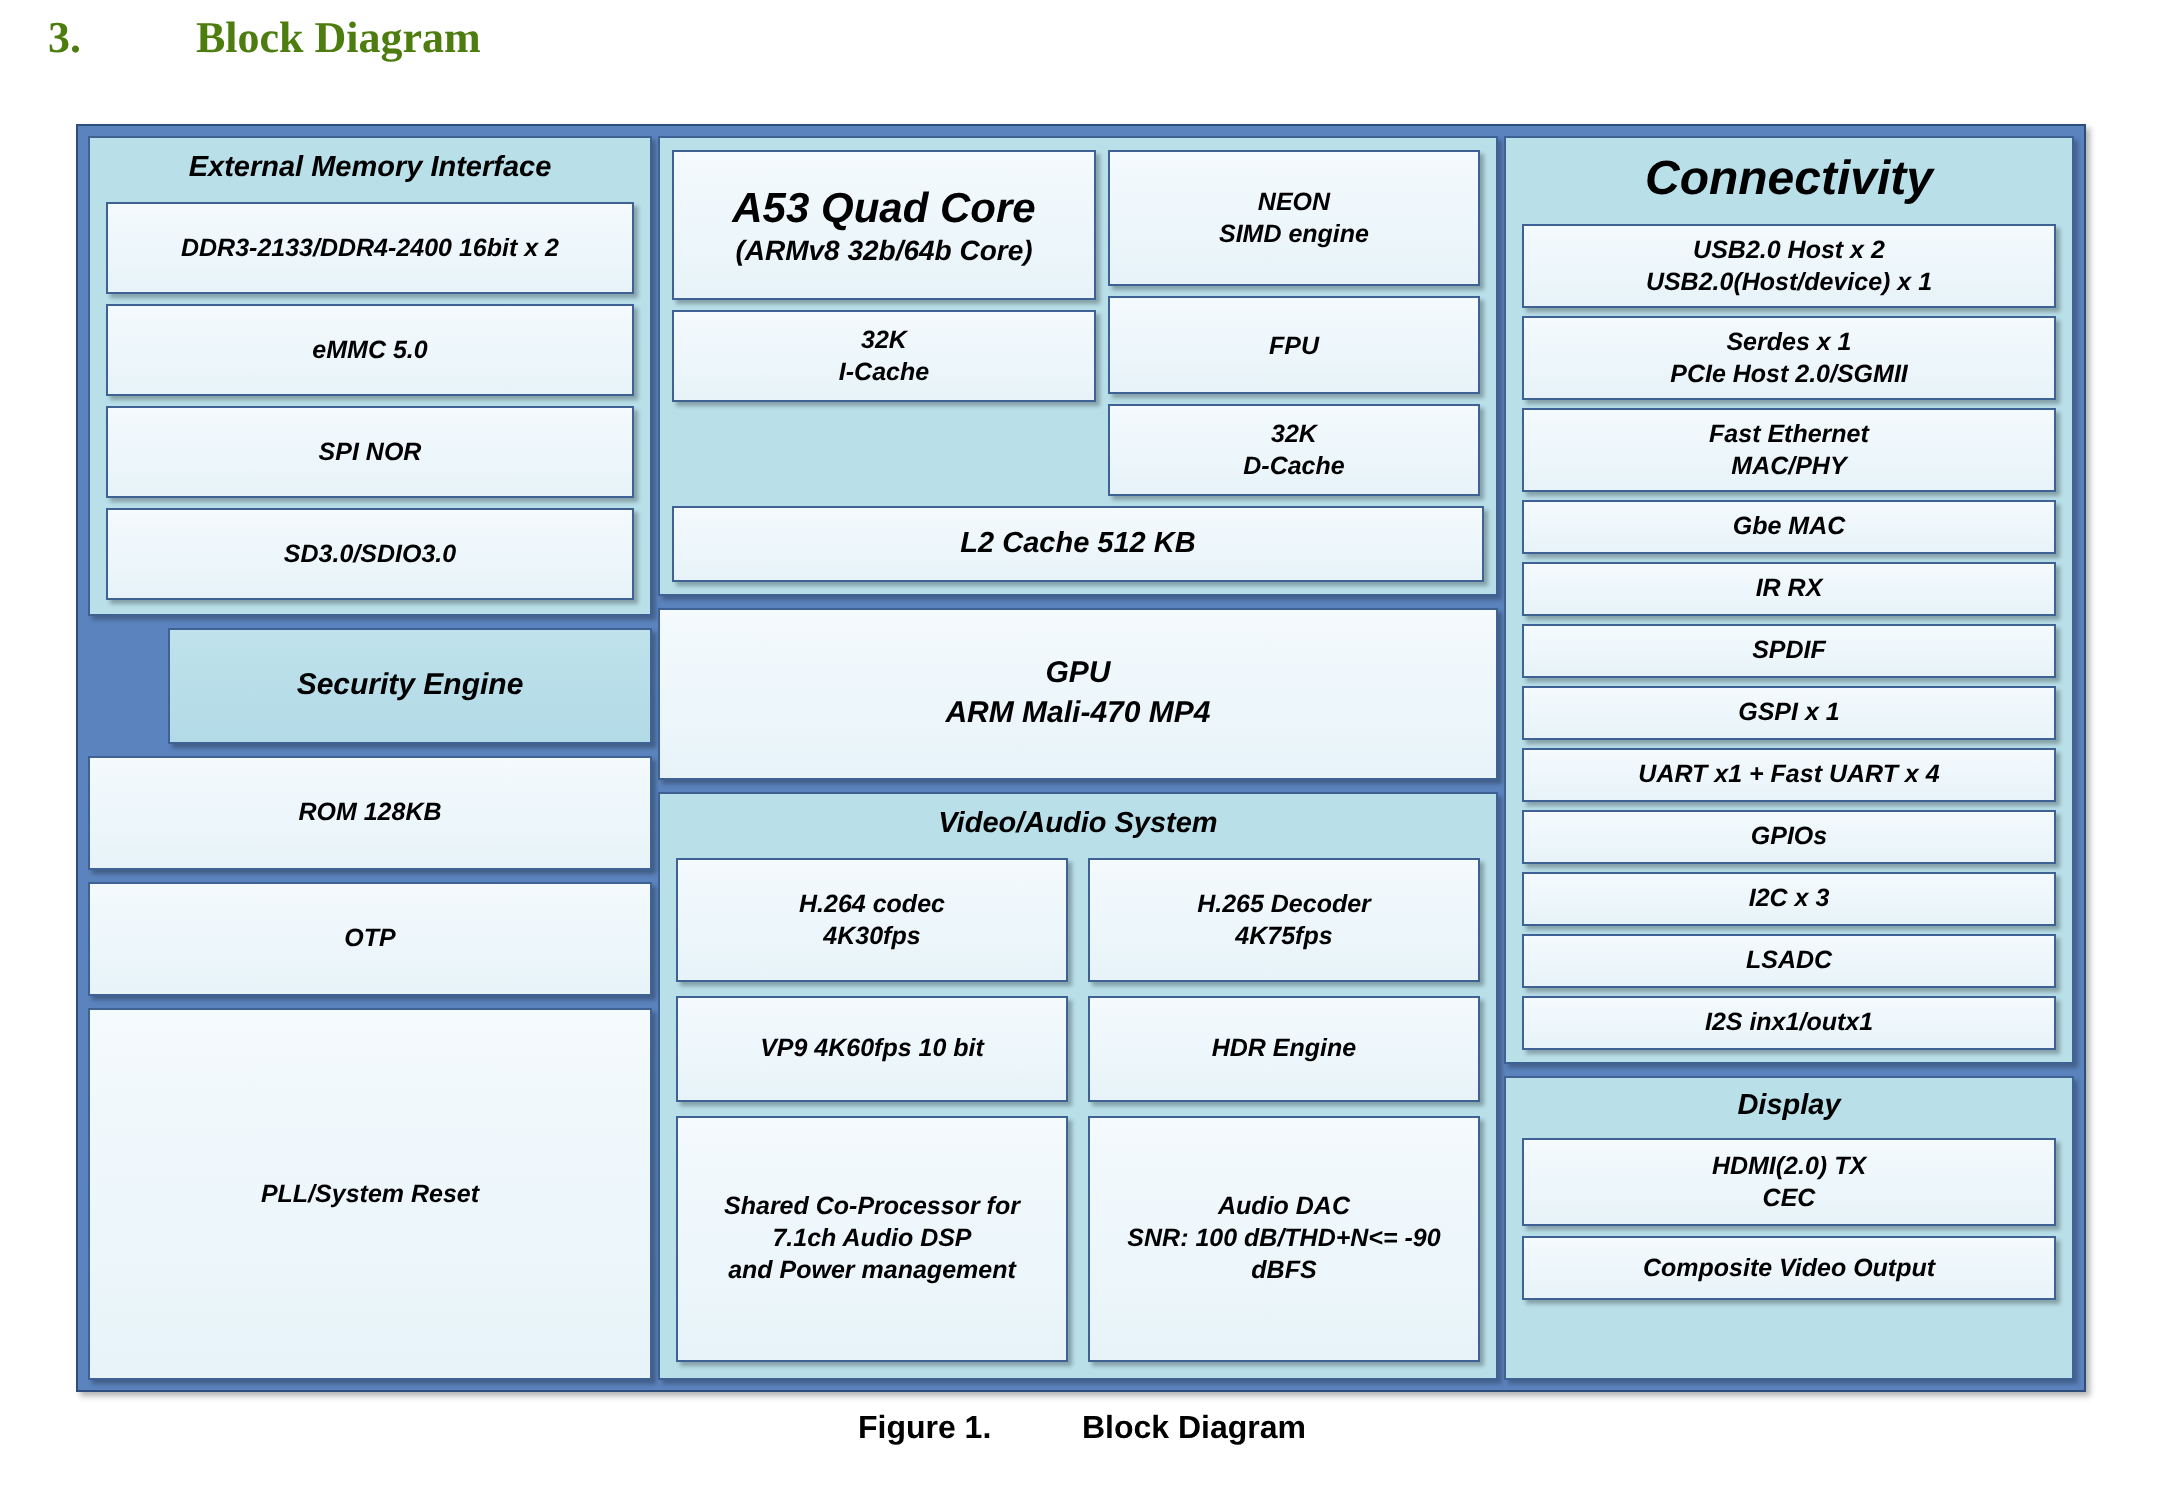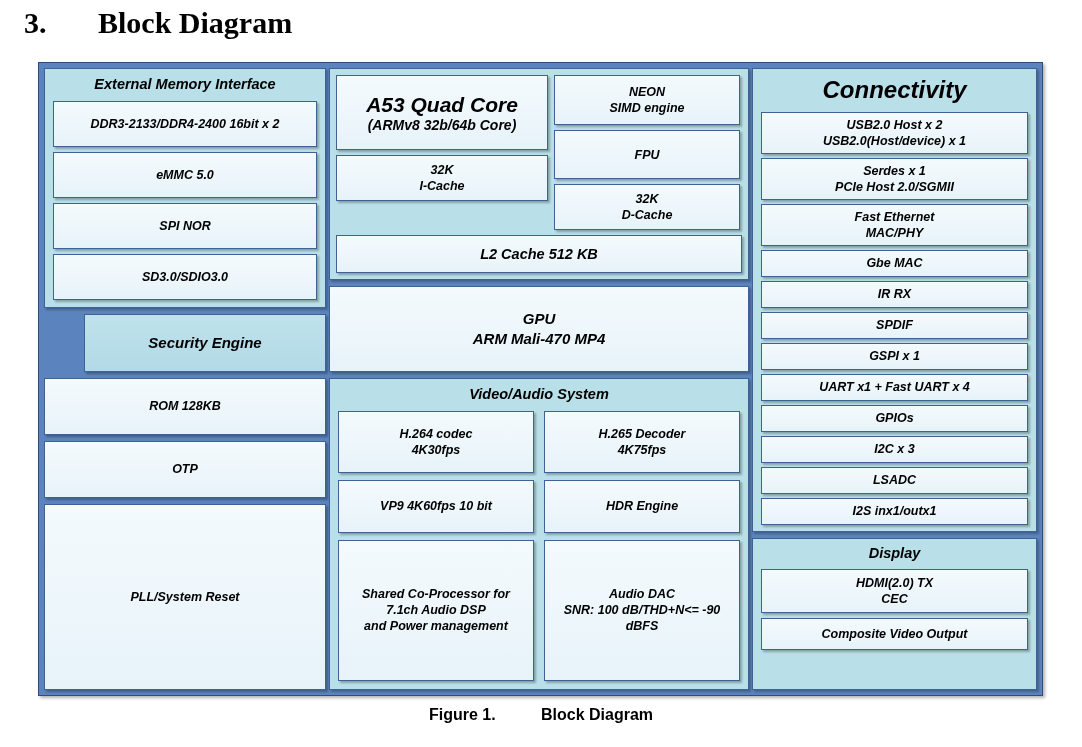--- a/index.html
+++ b/index.html
@@ -15,22 +15,22 @@
     overflow: hidden;
   }
 
   
   .page-title {
     position: absolute;
     left: 24px;
     top: 6px;
     font-family: "Liberation Serif", serif;
     font-weight: bold;
-    font-size: 30px;
-    color: #000000;
+    font-size: 22px;
+    color: #4d7c0f;
     letter-spacing: 0px;
     white-space: pre;
   }
   .page-title .num { display: inline-block; width: 74px; }
 
   
   .diagram-frame {
     position: absolute;
     left: 38px;
     top: 62px;
@@ -112,21 +112,21 @@
   .cpu-col { display: flex; flex-direction: column; gap: 5px; }
   .cpu-core {
     width: 212px;
     height: 75px;
     flex-direction: column;
     line-height: 1.2;
   }
   .cpu-core .l1 { font-size: 21px; }
   .cpu-core .l2 { font-size: 14px; }
   .cpu-side { width: 186px; }
-  .neon-block { height: 50px; }
+  .neon-block { height: 68px; }
   .fpu-block  { height: 49px; }
   .cache-block { height: 46px; width: 212px; }
   .cache-block.right { width: 186px; }
   .l2-block { height: 38px; font-size: 14.5px; }
 
   .gpu-block {
     height: 86px;
     flex-direction: column;
     font-size: 15px;
     line-height: 1.32;

